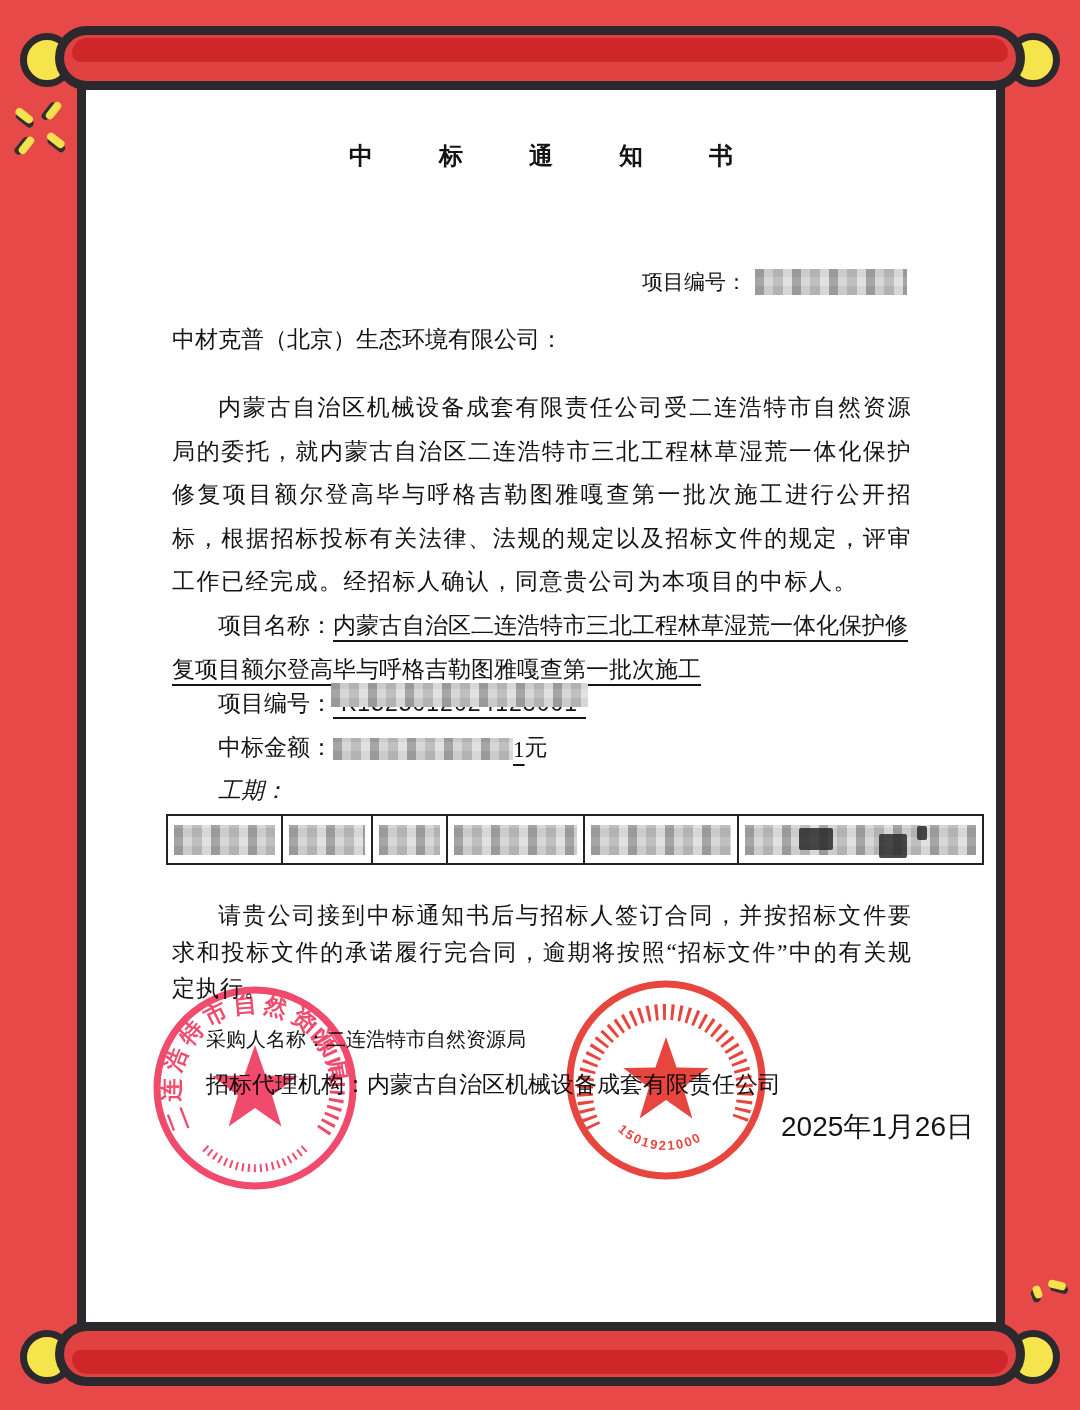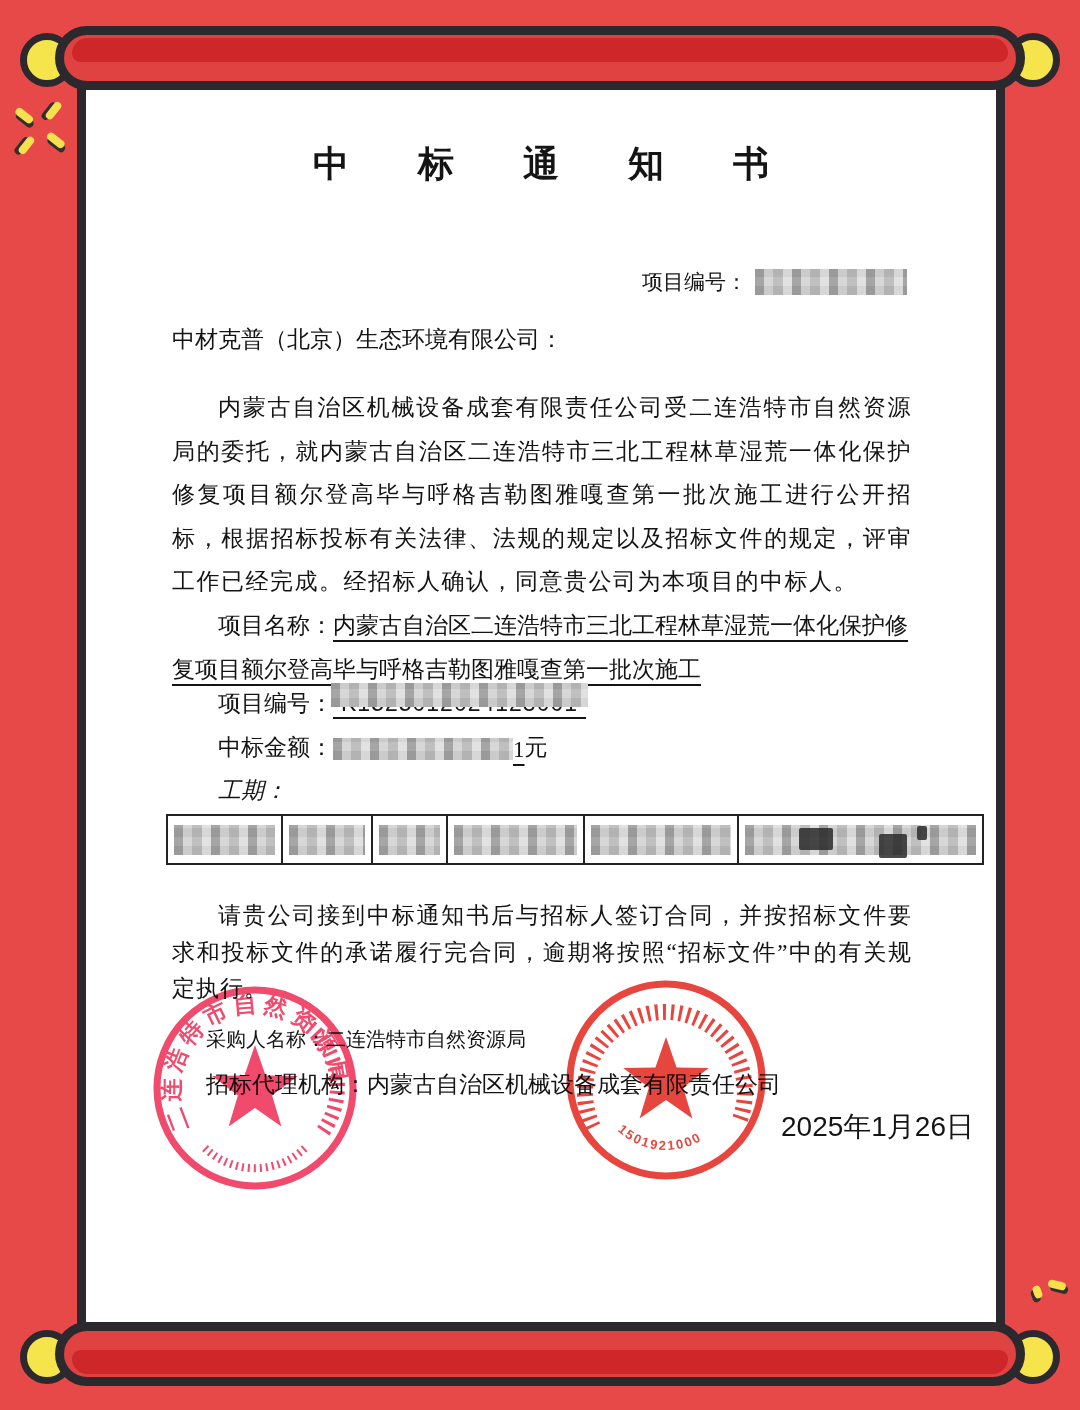--- a/index.html
+++ b/index.html
@@ -26,21 +26,21 @@
   .pc{position:absolute;} 
   
   .sparkle{position:absolute;width:52px;height:52px;transform:rotate(38deg);z-index:4;}
   .dash{position:absolute;background:#f5e04e;border-radius:4px;
     box-shadow:3px 3px 0 #332f2f;}
   .sparkle .d1{width:20px;height:8px;left:16px;top:0;transform:rotate(90deg);}
   .sparkle .d2{width:20px;height:8px;left:16px;bottom:0;transform:rotate(90deg);}
   .sparkle .d3{width:20px;height:8px;left:-4px;top:22px;}
   .sparkle .d4{width:20px;height:8px;right:-4px;top:22px;}
   
-  .title{left:0;right:0;top:52px;text-align:center;font-size:36px;font-weight:700;
+  .title{left:0;right:0;top:52px;text-align:center;font-size:24px;font-weight:700;
     letter-spacing:30px;padding-left:30px;}
   .projno-row{left:556px;top:180px;display:flex;align-items:center;gap:8px;font-size:21px;}
   .recipient{left:86px;top:236px;font-size:23px;}
   .para{left:86px;width:740px;font-size:23px;text-align:justify;text-indent:2em;
     text-align-last:left;}
   .para.main{top:298px;line-height:43.5px;letter-spacing:1.5px;}
   .para.closing{top:810px;line-height:36.5px;letter-spacing:1px;}
   .pnblock{left:86px;width:742px;top:516px;font-size:23px;line-height:44px;text-indent:2em;}
   .fieldline{left:132px;font-size:23px;display:flex;align-items:flex-end;}
   .u{text-decoration:underline;text-decoration-thickness:2px;text-underline-offset:7px;}

